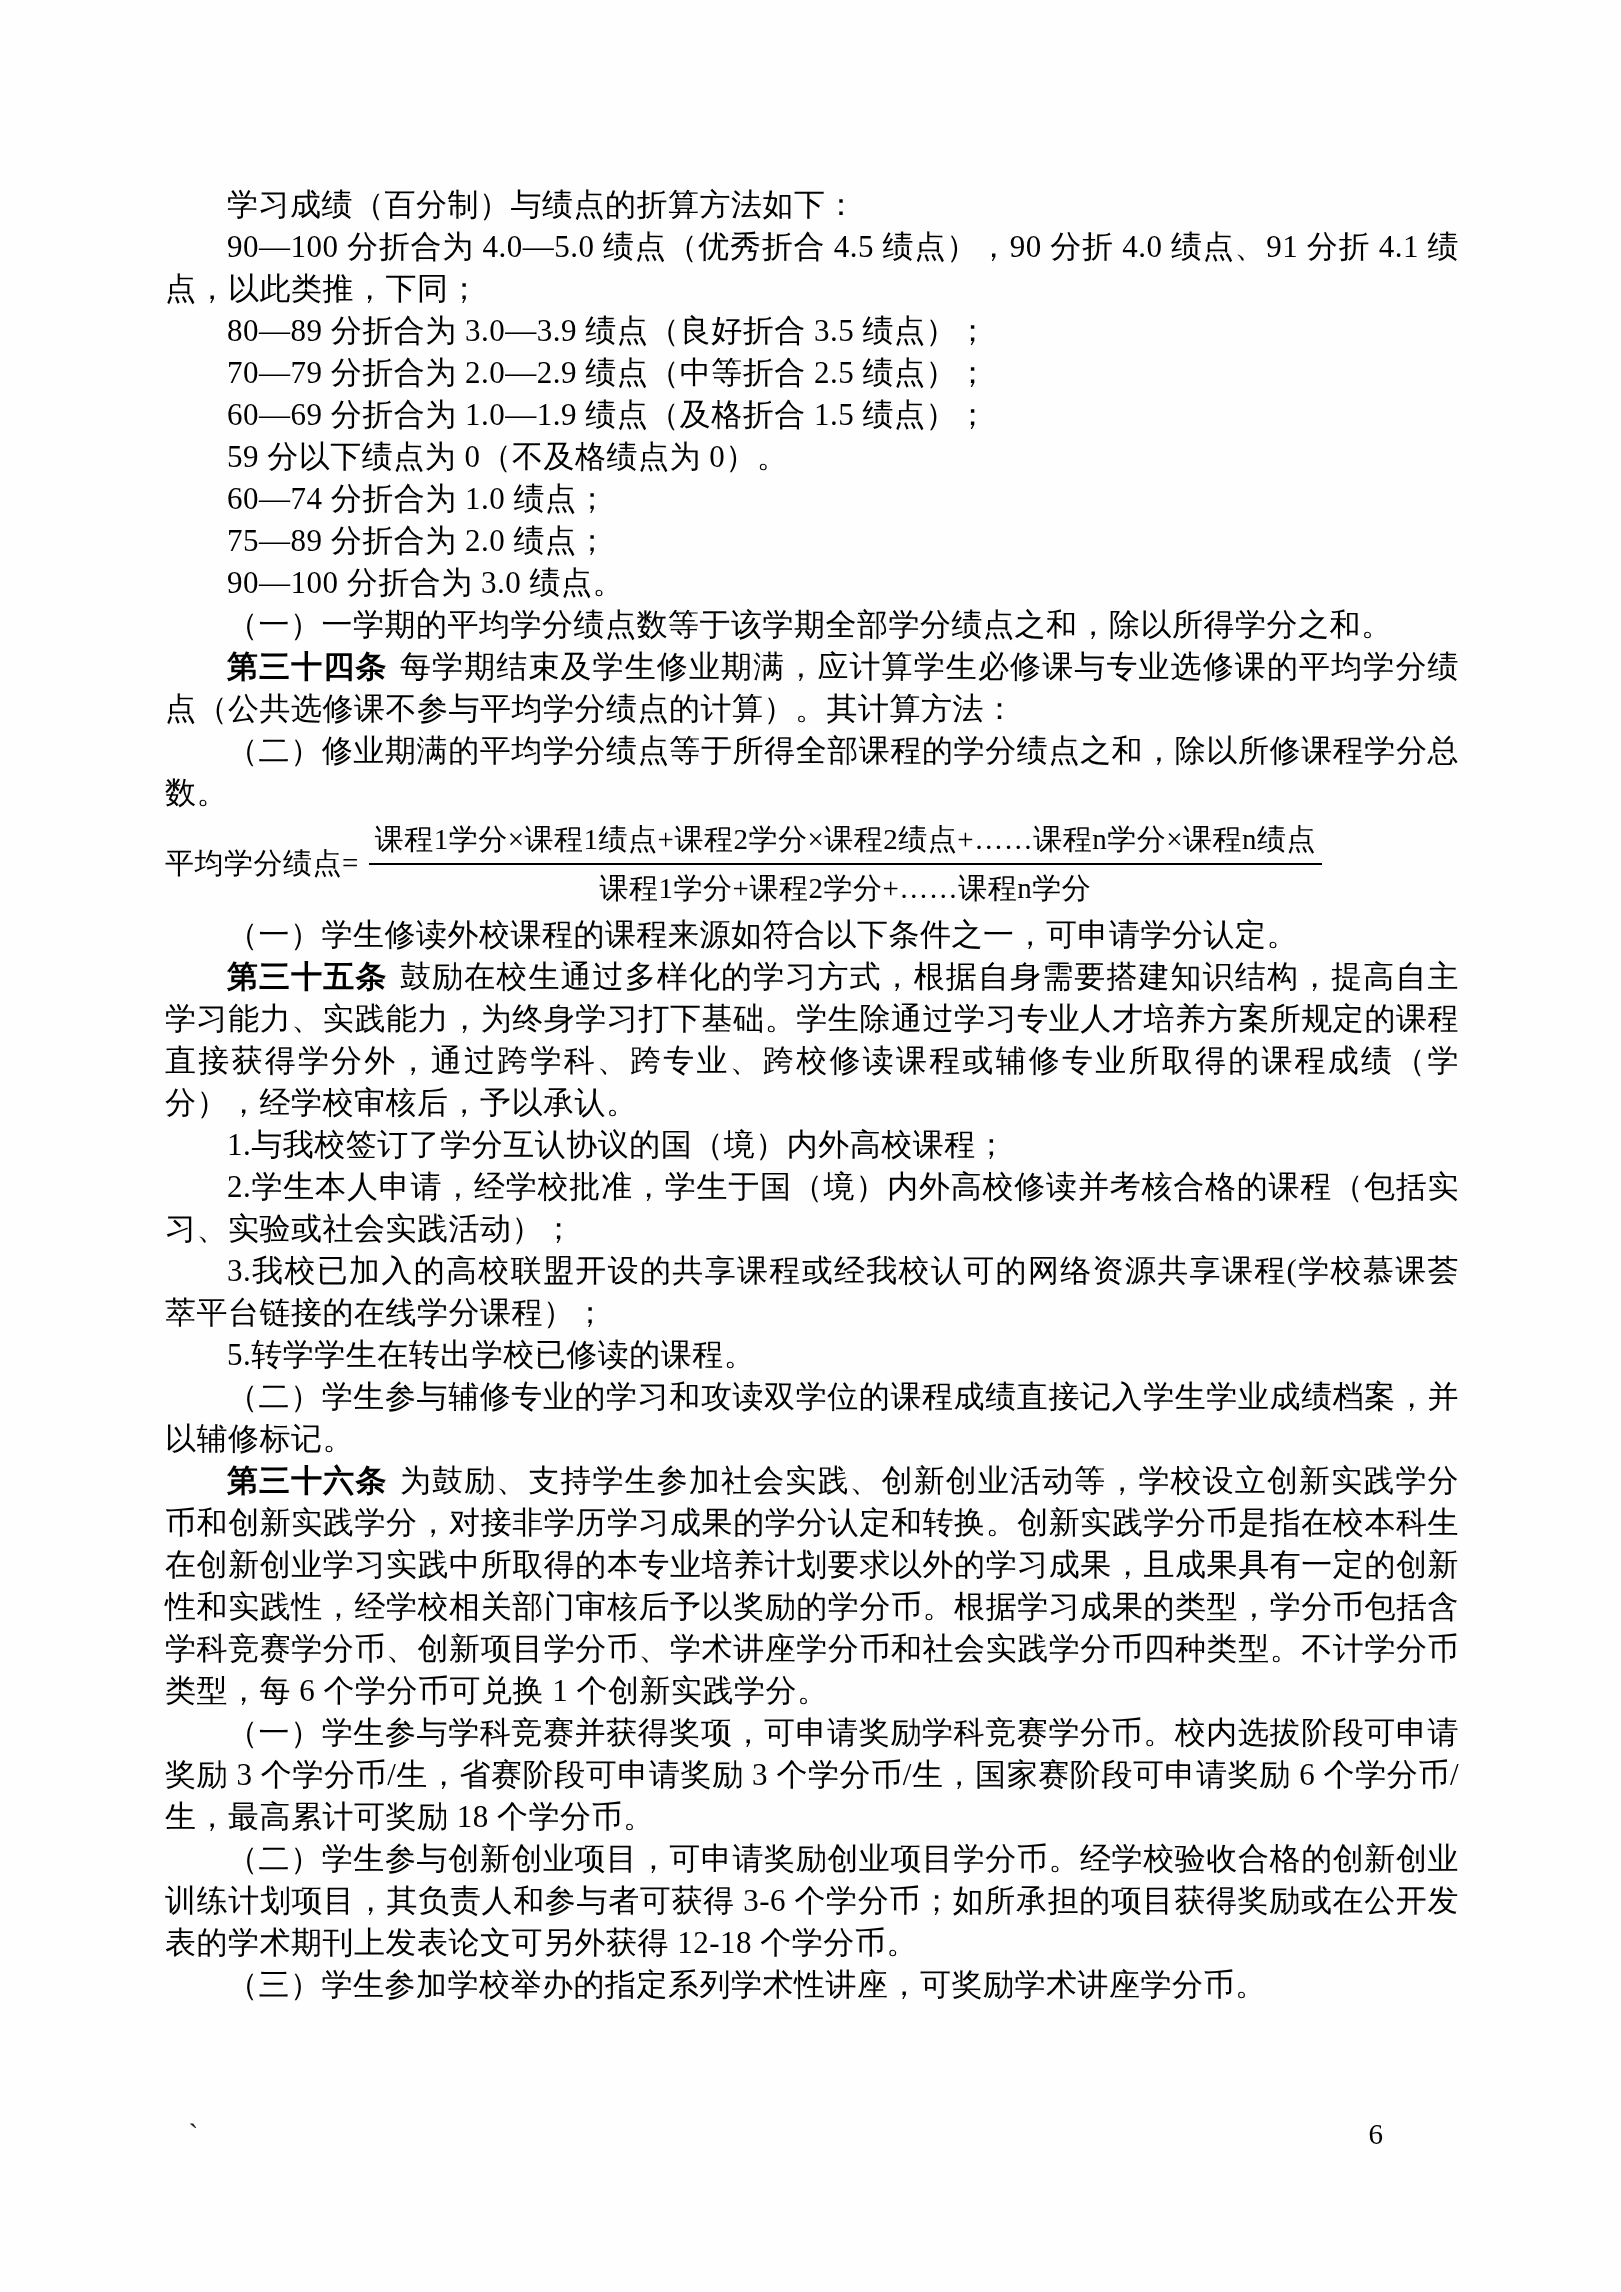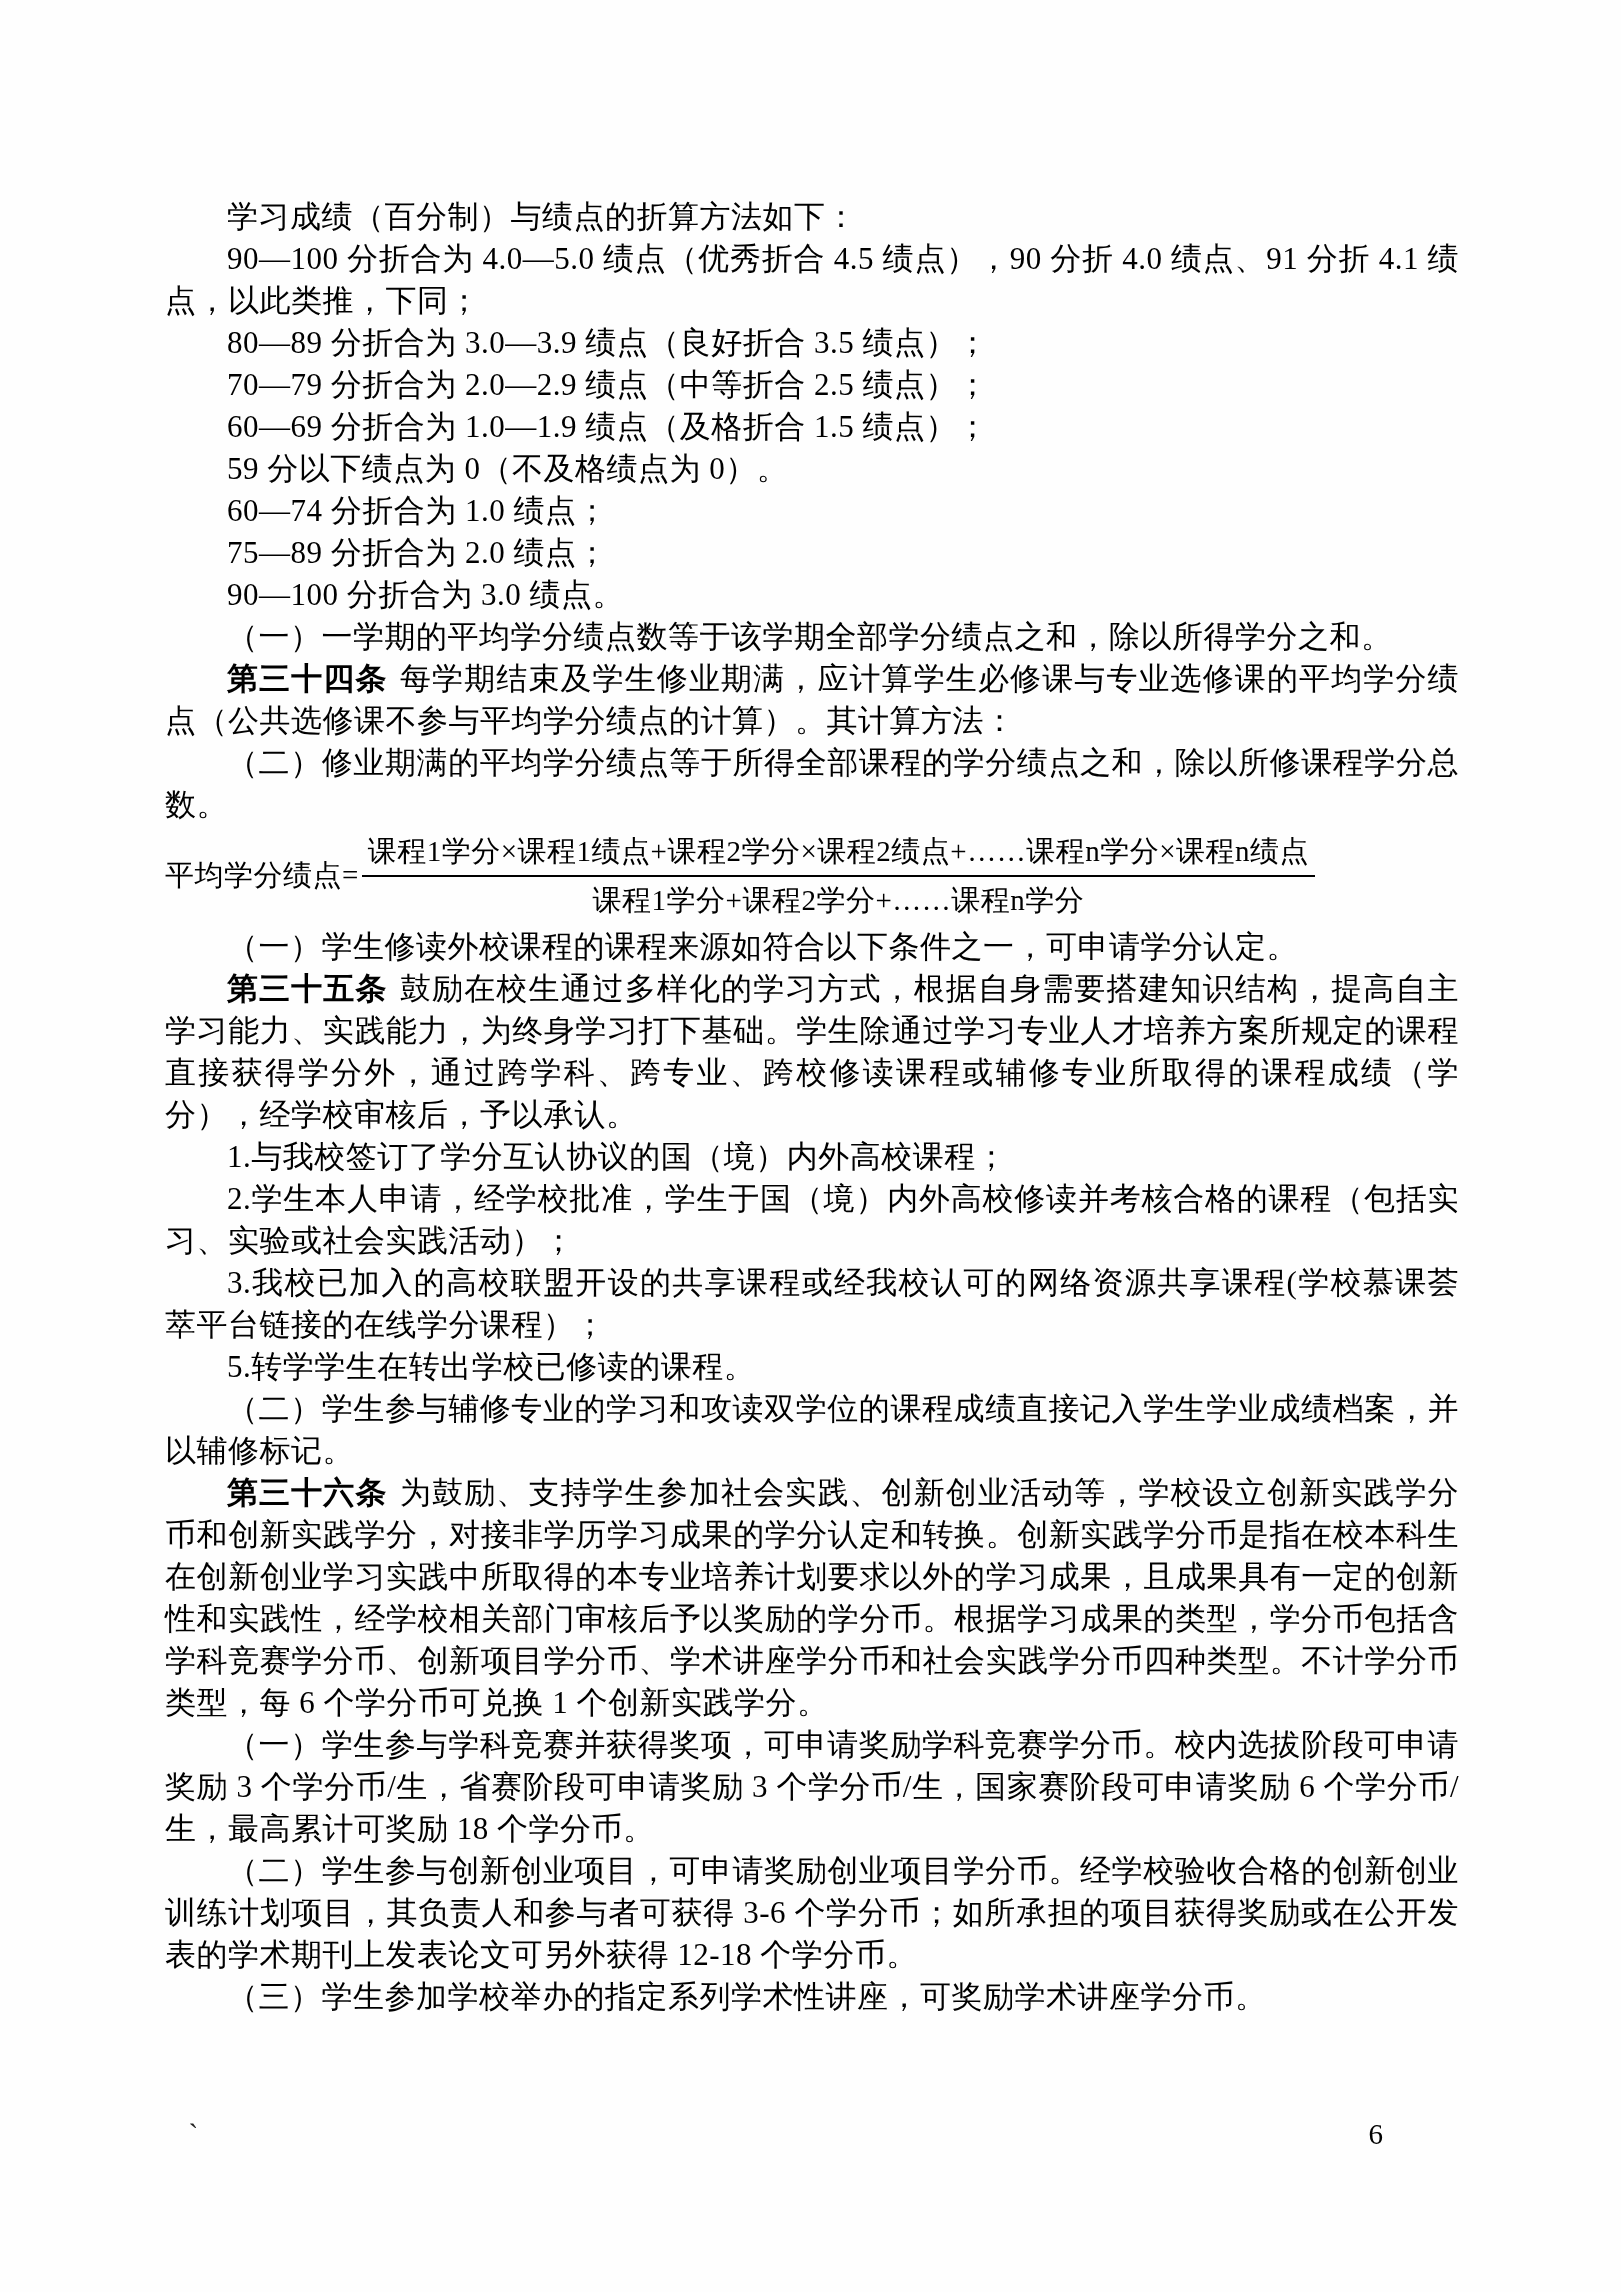--- a/index.html
+++ b/index.html
@@ -8,21 +8,21 @@
     width: 1621px;
     height: 2293px;
     background: #fefefe;
     color: #000000;
     font-family: "Liberation Serif", "DejaVu Serif", serif;
     overflow: hidden;
   }
   .content {
     position: absolute;
     left: 165px;
-    top: 196px;
+    top: 184px;
     width: 1294px;
     font-size: 31px;
     line-height: 42px;
     text-align: justify;
     letter-spacing: 0.5px;
   }
   .content p { margin: 0; text-indent: 2em; }
   .article-label { font-weight: bold; margin-right: 0.4em; }
   .formula {
     display: flex;
@@ -30,21 +30,21 @@
     font-size: 29px;
     line-height: 43px;
     margin: 3.9px 0;
     text-indent: 0;
   }
   .formula-lhs { white-space: nowrap; flex: 0 0 auto; }
   .fraction {
     display: inline-flex;
     flex-direction: column;
     align-items: center;
-    margin-left: 3px;
+    margin-left: 10px;
   }
   .numerator {
     white-space: nowrap;
     border-bottom: 2.9px solid #000;
     padding: 0 5.9px 2px 5.9px;
   }
   .denominator { white-space: nowrap; padding-top: 2px; }
   .footer {
     position: absolute;
     left: 165px;

